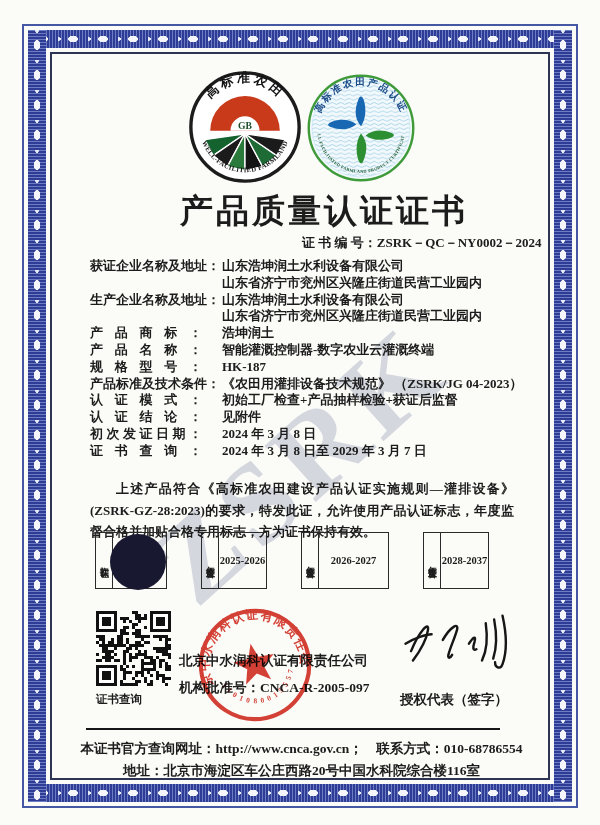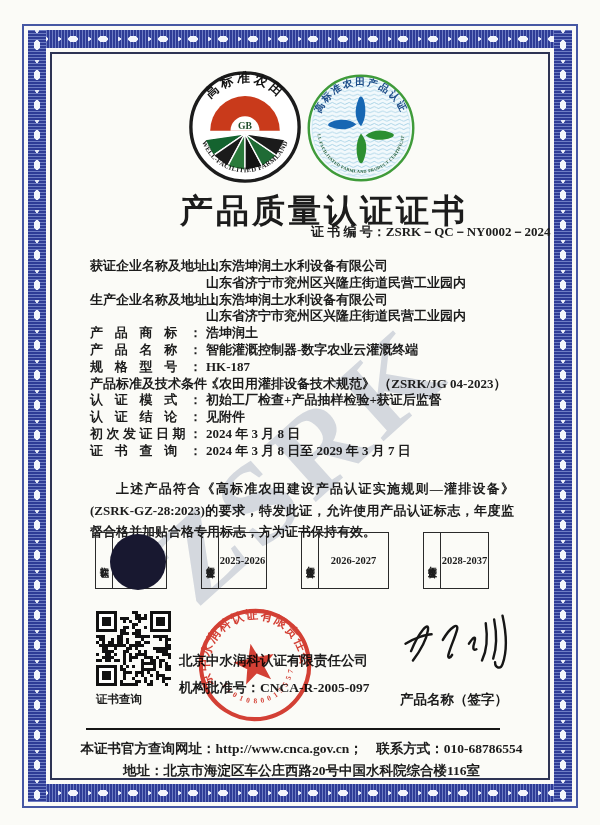--- a/index.html
+++ b/index.html
@@ -27,26 +27,26 @@
   
   .watermark{position:absolute;left:40px;top:398px;width:520px;text-align:center;
     font-size:116px;font-weight:bold;letter-spacing:8px;color:rgba(158,168,188,.42);
     transform:rotate(-42deg);z-index:1;user-select:none;}
   
   .logo{position:absolute;z-index:2;}
   .logo.l{left:187px;top:69px;width:116px;height:116px;}
   .logo.r{left:305px;top:72px;width:112px;height:112px;}
   .title{position:absolute;left:0;right:0;top:189px;text-align:center;font-size:33px;
     font-weight:bold;letter-spacing:3px;z-index:2;padding-left:48px;}
-  .certno{position:absolute;left:302px;top:223px;font-size:13px;font-weight:bold;z-index:2;white-space:nowrap;margin-left:9px;}
+  .certno{position:absolute;left:302px;top:234px;font-size:13px;font-weight:bold;z-index:2;white-space:nowrap;}
   
   .fields{position:absolute;left:90px;top:258px;width:430px;z-index:2;}
   .frow{display:flex;font-size:13px;font-weight:bold;line-height:16.8px;white-space:nowrap;}
   .flabel{display:inline-block;width:112px;flex:0 0 112px;text-align:justify;text-align-last:justify;}
-  .fval{margin-left:4px;}
+  .fval{margin-left:20px;}
   
   .statement{position:absolute;left:90px;top:478px;width:424px;font-size:13px;font-weight:bold;
     line-height:21.5px;text-align:justify;text-indent:2em;z-index:2;}
   
   .boxes{position:absolute;left:95px;top:532px;width:394px;height:57px;display:flex;
     justify-content:space-between;z-index:2;}
   .sbox{border:1.4px solid #2a2a2a;display:flex;height:100%;box-sizing:border-box;background:transparent;}
   .sbox:nth-child(1){width:72px}.sbox:nth-child(2){width:66px}.sbox:nth-child(3){width:88px}
   .sbox:nth-child(4){width:66px}.sbox:nth-child(5){width:65px}
   .sside{writing-mode:vertical-rl;text-orientation:upright;font-size:9px;font-weight:bold;
@@ -451,19 +451,19 @@
     <g fill="none" stroke="#161616" stroke-width="2.6" stroke-linecap="round">
       <path d="M14,48 C22,28 34,14 32,26 C30,38 22,50 16,58"></path>
       <path d="M8,40 C18,34 30,30 36,30"></path>
       <path d="M48,36 C56,22 66,16 63,26 C60,36 56,44 54,52 C53,56 56,56 58,52"></path>
       <path d="M76,40 C80,34 84,30 82,38 C80,44 80,48 84,46"></path>
       <path d="M94,18 C96,32 95,48 90,58"></path>
       <path d="M103,14 C106,30 106,44 102,56"></path>
       <path d="M112,10 C116,28 117,48 112,62 C110,68 104,66 104,60"></path>
     </g>
   </svg>
-  <div class="sig-caption">产品名称（签字）</div>
+  <div class="sig-caption">授权代表（签字）</div>
 
   <div class="rule"></div>
   <div class="footer1">本证书官方查询网址：http://www.cnca.gov.cn；　联系方式：010-68786554</div>
   <div class="footer2">地址：北京市海淀区车公庄西路20号中国水科院综合楼116室</div>
 
 </div>
 
 </body></html>

